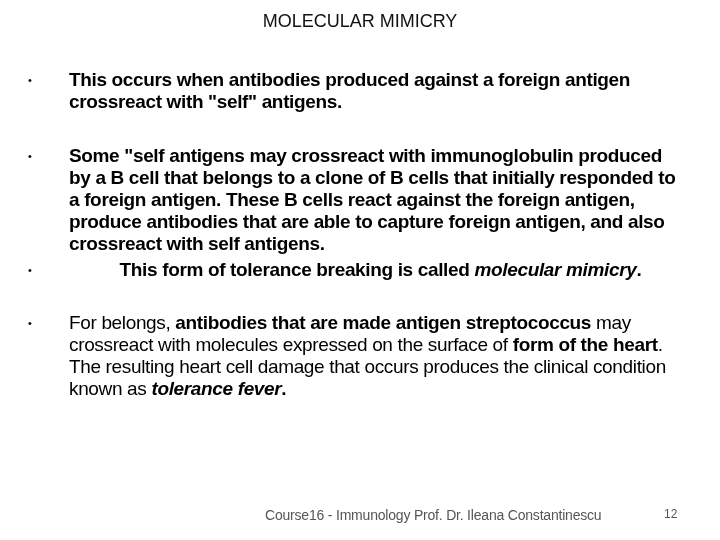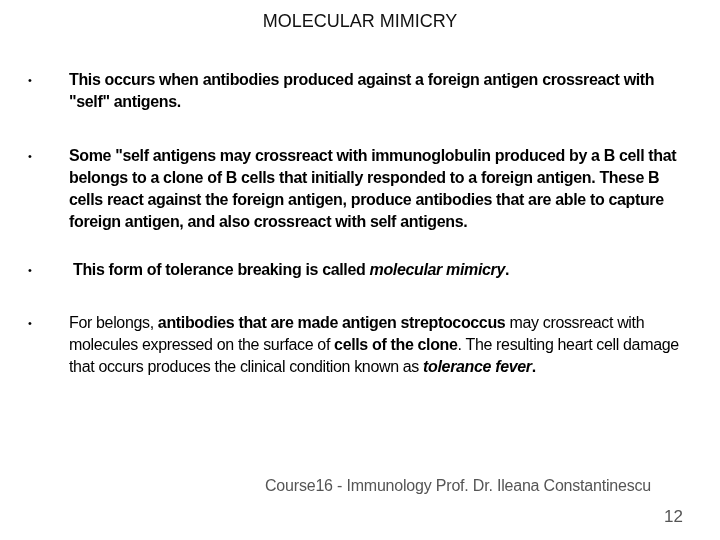--- a/index.html
+++ b/index.html
@@ -9,30 +9,30 @@
     }
     .title {
       position: absolute; top: 11px; left: 0; width: 720px; text-align: center;
       font-size: 18px; letter-spacing: 0px; color: #111;
     }
     .bullet-row { position: absolute; left: 0; width: 720px; }
     .bullet {
       position: absolute; left: 28px; top: 0; font-size: 11px; line-height: 22px;
     }
     .btext {
-      position: absolute; left: 69px; width: 615px; font-size: 16px; line-height: 22px;
+      position: absolute; left: 69px; width: 615px; font-size: 19px; line-height: 22px;
       letter-spacing: -0.35px;
     }
     .b { font-weight: bold; }
     .i { font-style: italic; }
     .footer {
-      position: absolute; top: 477px; left: 265px; font-size: 16px; color: #555; letter-spacing: -0.2px;
+      position: absolute; top: 507px; left: 265px; font-size: 14px; color: #555; letter-spacing: -0.2px;
     }
     .pagenum {
-      position: absolute; top: 507px; left: 664px; font-size: 17px; color: #555;
+      position: absolute; top: 507px; left: 664px; font-size: 12px; color: #555;
     }
   </style>
 </head>
 <body>
 
 <div>
   <div class="title">MOLECULAR MIMICRY</div>
 
   <div class="bullet-row" style="top:69px;">
     <span class="bullet">•</span>
@@ -43,27 +43,27 @@
 
   <div class="bullet-row" style="top:145px;">
     <span class="bullet">•</span>
     <div class="btext">
       <span class="b">Some "self antigens may crossreact with immunoglobulin produced by a B cell that belongs to a clone of B cells that initially responded to a foreign antigen. These B cells react against the foreign antigen, produce antibodies that are able to capture foreign antigen, and also crossreact with self antigens.</span>
     </div>
   </div>
 
   <div class="bullet-row" style="top:259px;">
     <span class="bullet">•</span>
-    <div class="btext" style="left:73px;">
+    <div class="btext" style="left:73px;text-align:center;">
       <span class="b">This form of tolerance breaking is called </span><span class="b i">molecular mimicry</span><span class="b">.</span>
     </div>
   </div>
 
   <div class="bullet-row" style="top:312px;">
     <span class="bullet">•</span>
     <div class="btext">
-      <span>For belongs, </span><span class="b">antibodies that are made antigen streptococcus</span><span> may crossreact with molecules expressed on the surface of </span><span class="b">cells of the clone</span><span>. The resulting heart cell damage that occurs produces the clinical condition known as </span><span class="b i">tolerance fever</span><span class="b">.</span>
+      <span>For belongs, </span><span class="b">antibodies that are made antigen streptococcus</span><span> may crossreact with molecules expressed on the surface of </span><span class="b">form of the heart</span><span>. The resulting heart cell damage that occurs produces the clinical condition known as </span><span class="b i">tolerance fever</span><span class="b">.</span>
     </div>
   </div>
 
   <div class="footer">Course16 - Immunology Prof. Dr. Ileana Constantinescu</div>
   <div class="pagenum">12</div>
 </div>
 
 </body></html>

